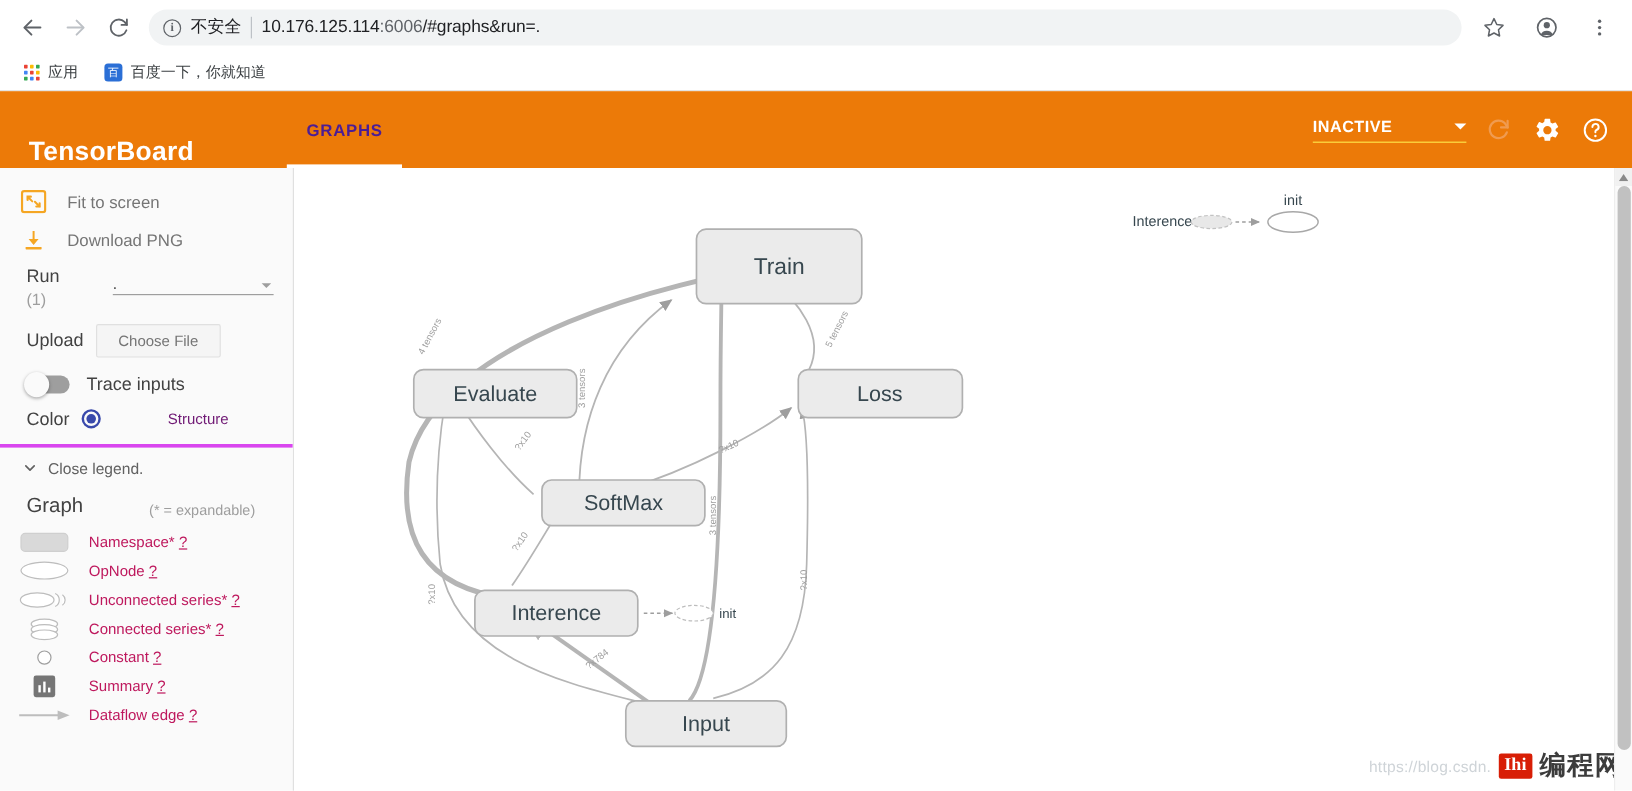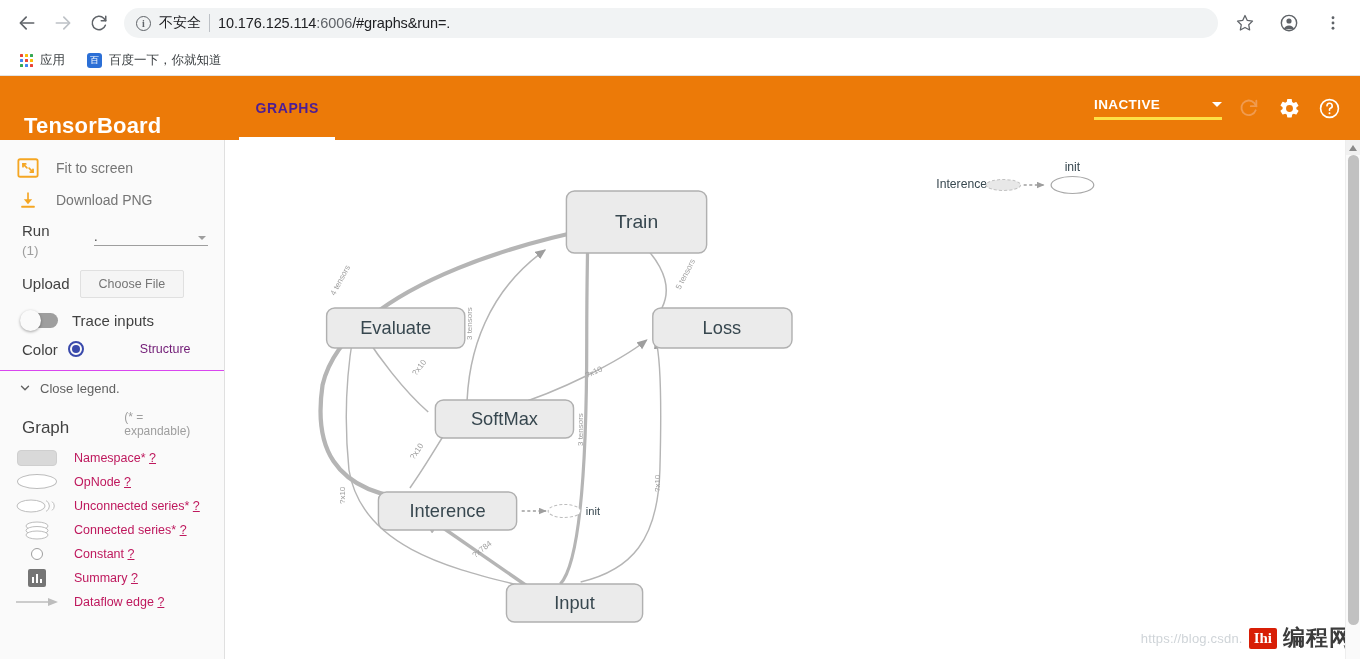--- a/index.html
+++ b/index.html
@@ -67,37 +67,37 @@
     font-size: 14px; font-weight: bold; letter-spacing: 0.6px;
     color: #4c1d95; position: relative;
   }
   .tb-tab.active::after {
     content: ""; position: absolute; left: 0; right: 0; bottom: 0;
     height: 3px; background: #fff;
   }
   .tb-right { margin-left: auto; display: flex; align-items: center; gap: 14px; }
   .run-select {
     position: relative; min-width: 128px; padding-bottom: 5px;
-    border-bottom: 3px solid #fde047; display: flex; align-items: center;
+    border-bottom: 1px solid #fde047; display: flex; align-items: center;
   }
   .run-select .val { font-size: 13.5px; font-weight: bold; letter-spacing: 0.4px; }
   .caret-down {
     width: 0; height: 0; border-left: 5px solid transparent;
     border-right: 5px solid transparent; border-top: 5px solid #fff;
     margin-left: auto;
   }
   .hdr-ico { width: 26px; height: 26px; display: flex; align-items: center;
              justify-content: center; }
 
   
   .tb-body { display: flex; height: calc(659px - 46px - 30px - 64px); }
 
   
   .sidebar {
-    width: 225px; flex-shrink: 0; background: #fafafa;
+    width: 245px; flex-shrink: 0; background: #fafafa;
     border-right: 1px solid #e0e0e0; position: relative;
     display: flex; flex-direction: column; overflow: hidden;
   }
   .side-top { padding: 12px 0 0 0; }
   .side-row { display: flex; align-items: center; padding: 4px 16px; gap: 16px; }
   .side-row .lbl { font-size: 14px; color: #757575; }
   .icon-box {
     width: 24px; height: 24px; flex-shrink: 0;
     display: flex; align-items: center; justify-content: center;
   }
@@ -136,21 +136,21 @@
   .color-row { display: flex; align-items: center; padding: 12px 16px 12px 22px; gap: 10px; }
   .color-label { font-size: 15px; color: #424242; }
   .radio {
     width: 16px; height: 16px; border-radius: 50%;
     border: 2px solid #3949ab; display: flex; align-items: center;
     justify-content: center; flex-shrink: 0;
   }
   .radio i { width: 8px; height: 8px; border-radius: 50%; background: #3949ab; display: block; }
   .radio-label { font-size: 12.5px; color: #701a75; margin-left: 46px; }
 
-  .legend { border-top: 1px solid #d946ef; padding: 10px 0 0 0; background: #fafafa; }
+  .legend { border-top: 3px solid #d946ef; padding: 10px 0 0 0; background: #fafafa; }
   .legend-close { display: flex; align-items: center; gap: 8px; padding: 0 16px 0 18px; }
   .legend-close .txt { font-size: 13px; color: #616161; }
   .legend-title-row { display: flex; align-items: flex-end; gap: 16px; padding: 14px 16px 8px 22px; }
   .legend-title { font-size: 17px; color: #424242; }
   .legend-hint { font-size: 12px; color: #9e9e9e; margin-left: 39px; }
   .legend-item { display: flex; align-items: center; gap: 14px; padding: 2px 16px 2px 14px; }
   .legend-ico { width: 46px; flex-shrink: 0; display: flex; align-items: center; justify-content: center; height: 20px; }
   .legend-txt { font-size: 12.5px; color: #be185d; }
   .legend-txt .q { text-decoration: underline; }
   .ns-chip { width: 40px; height: 16px; border-radius: 4px; background: #d9d9d9;

